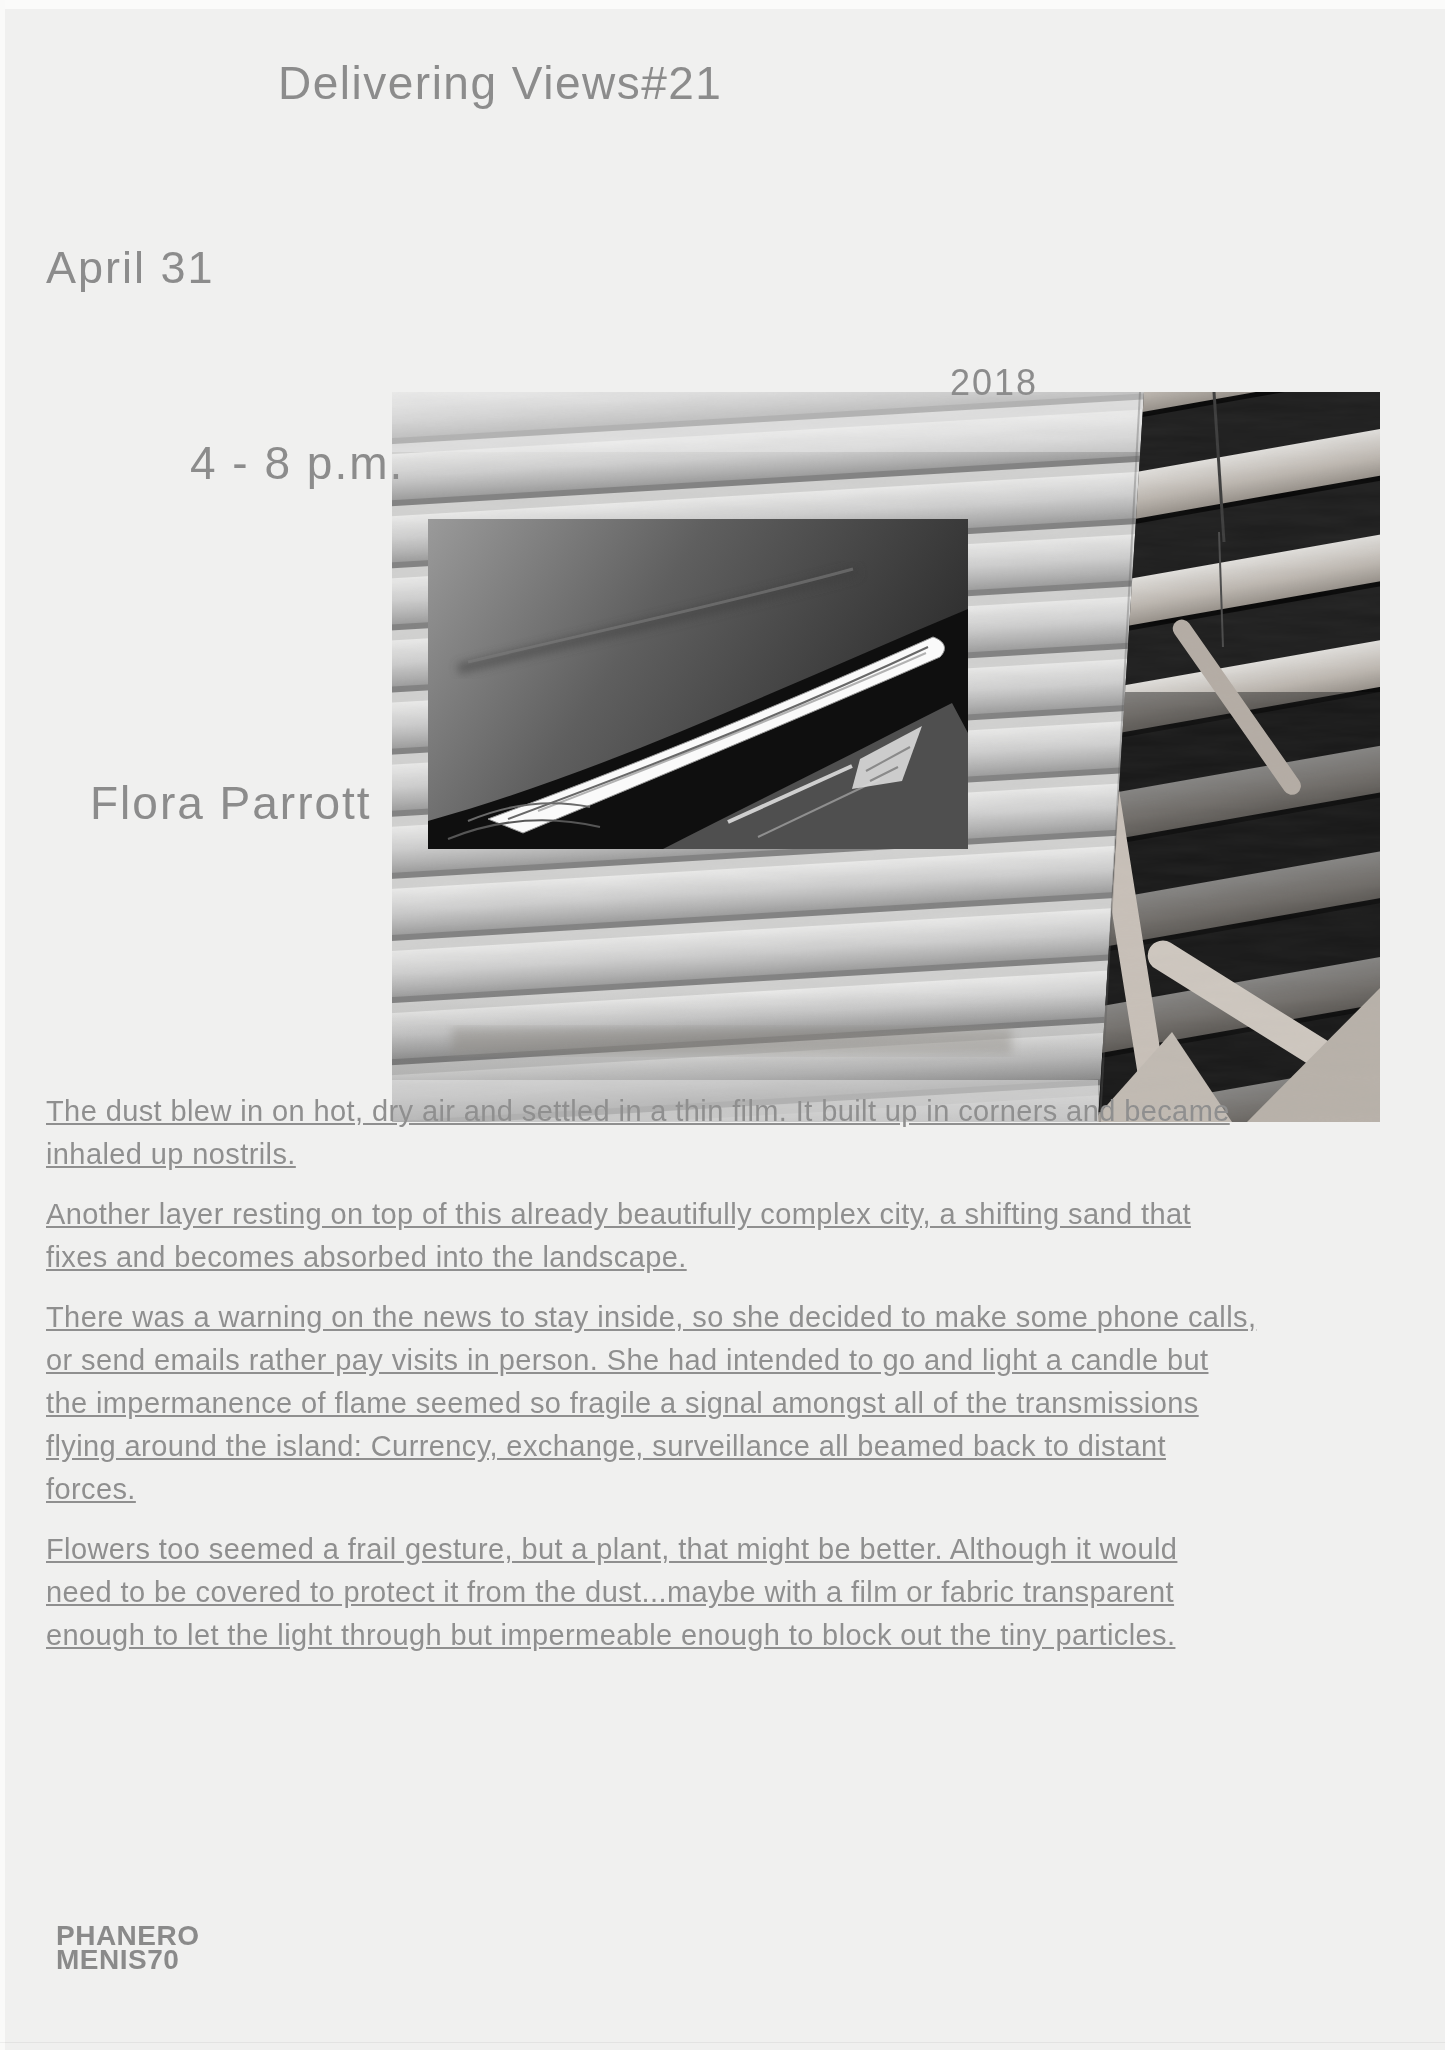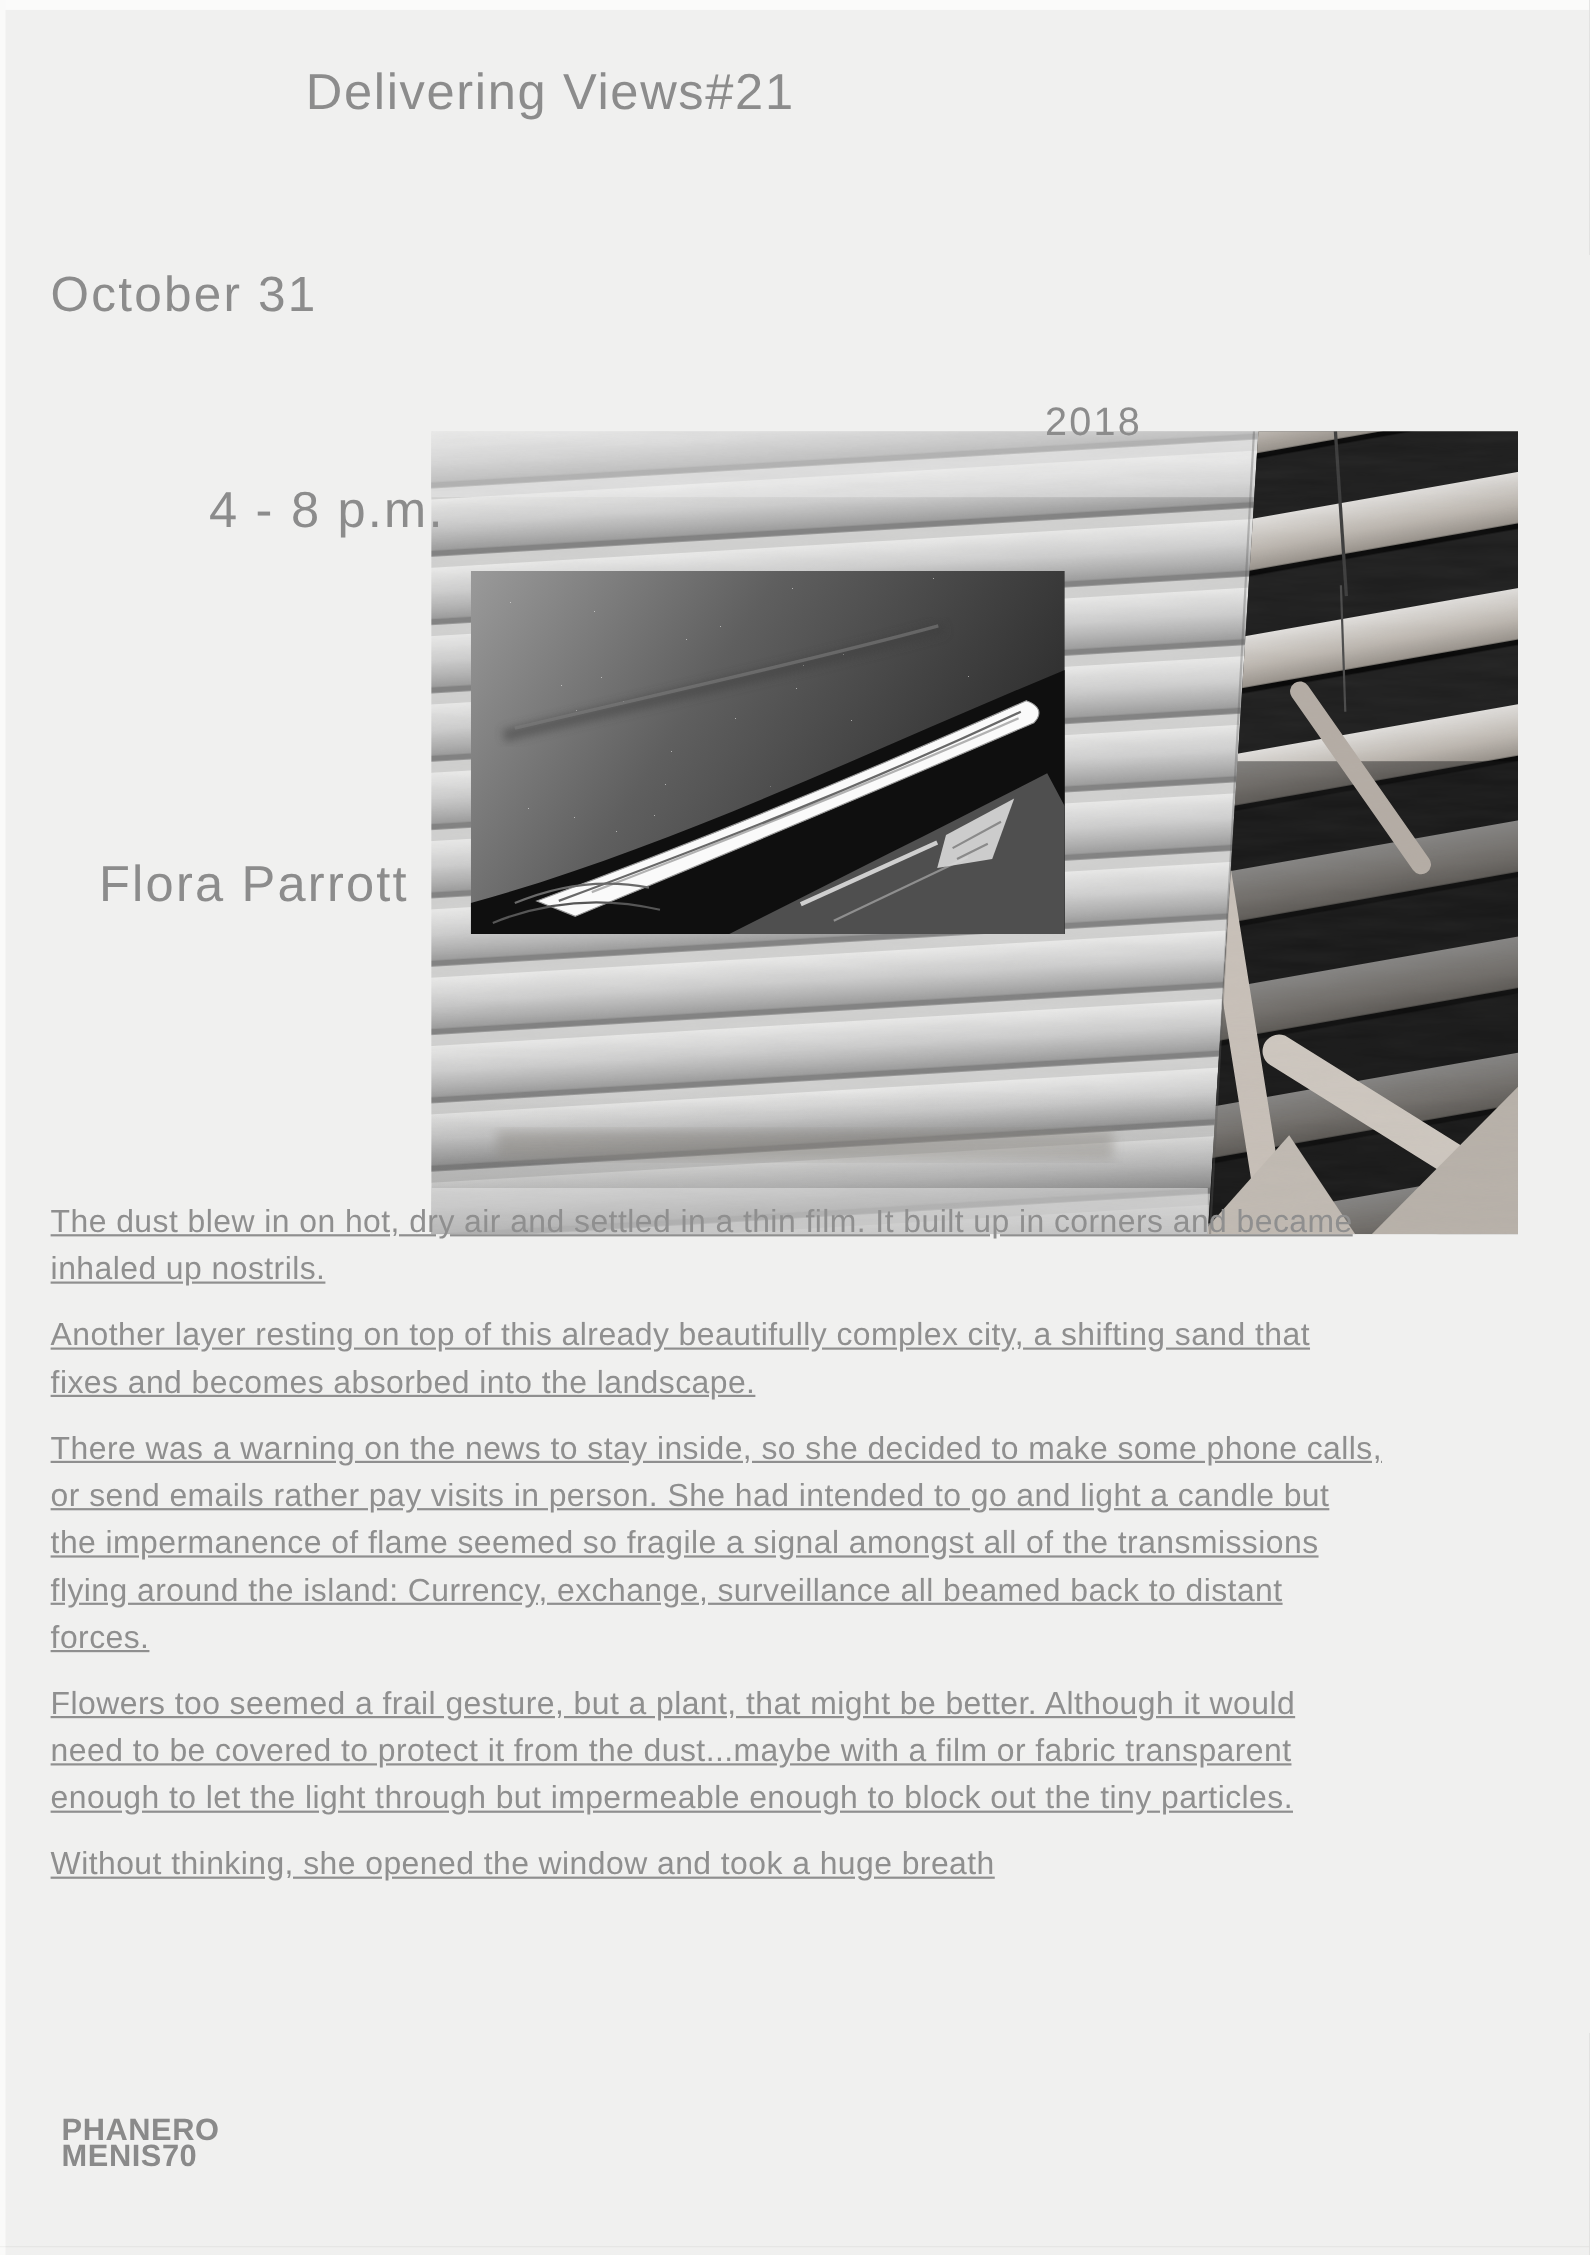--- a/index.html
+++ b/index.html
@@ -49,21 +49,21 @@
   }
 </style>
 </head>
 <body>
 
 <div class="page">
   <div class="edge-top"></div>
   <div class="edge-left"></div>
 
   <div class="heading title">Delivering Views#21</div>
-  <div class="heading date">October 31</div>
+  <div class="heading date">April 31</div>
   <div class="heading year">2018</div>
   <div class="heading time">4 - 8 p.m.</div>
   <div class="heading artist">Flora Parrott</div>
 
   <div class="photo">
 
     <svg width="988" height="730" viewBox="0 0 988 730">
       <defs>
         <linearGradient id="gSlat" x1="0" y1="0" x2="0" y2="1">
           <stop offset="0" stop-color="#ebebea"></stop>
@@ -192,20 +192,19 @@
     <p>Another layer resting on top of this already beautifully complex city, a shifting sand that
 fixes and becomes absorbed into the landscape.</p>
     <p>There was a warning on the news to stay inside, so she decided to make some phone calls,
 or send emails rather pay visits in person. She had intended to go and light a candle but
 the impermanence of flame seemed so fragile a signal amongst all of the transmissions
 flying around the island: Currency, exchange, surveillance all beamed back to distant
 forces.</p>
     <p>Flowers too seemed a frail gesture, but a plant, that might be better. Although it would
 need to be covered to protect it from the dust...maybe with a film or fabric transparent
 enough to let the light through but impermeable enough to block out the tiny particles.</p>
-    <p>Without thinking, she opened the window and took a huge breath</p>
   </div>
 
   <div class="logo">PHANERO
 MENIS70</div>
 
   <div class="bottom-seam"></div>
 </div>
 
 </body></html>

